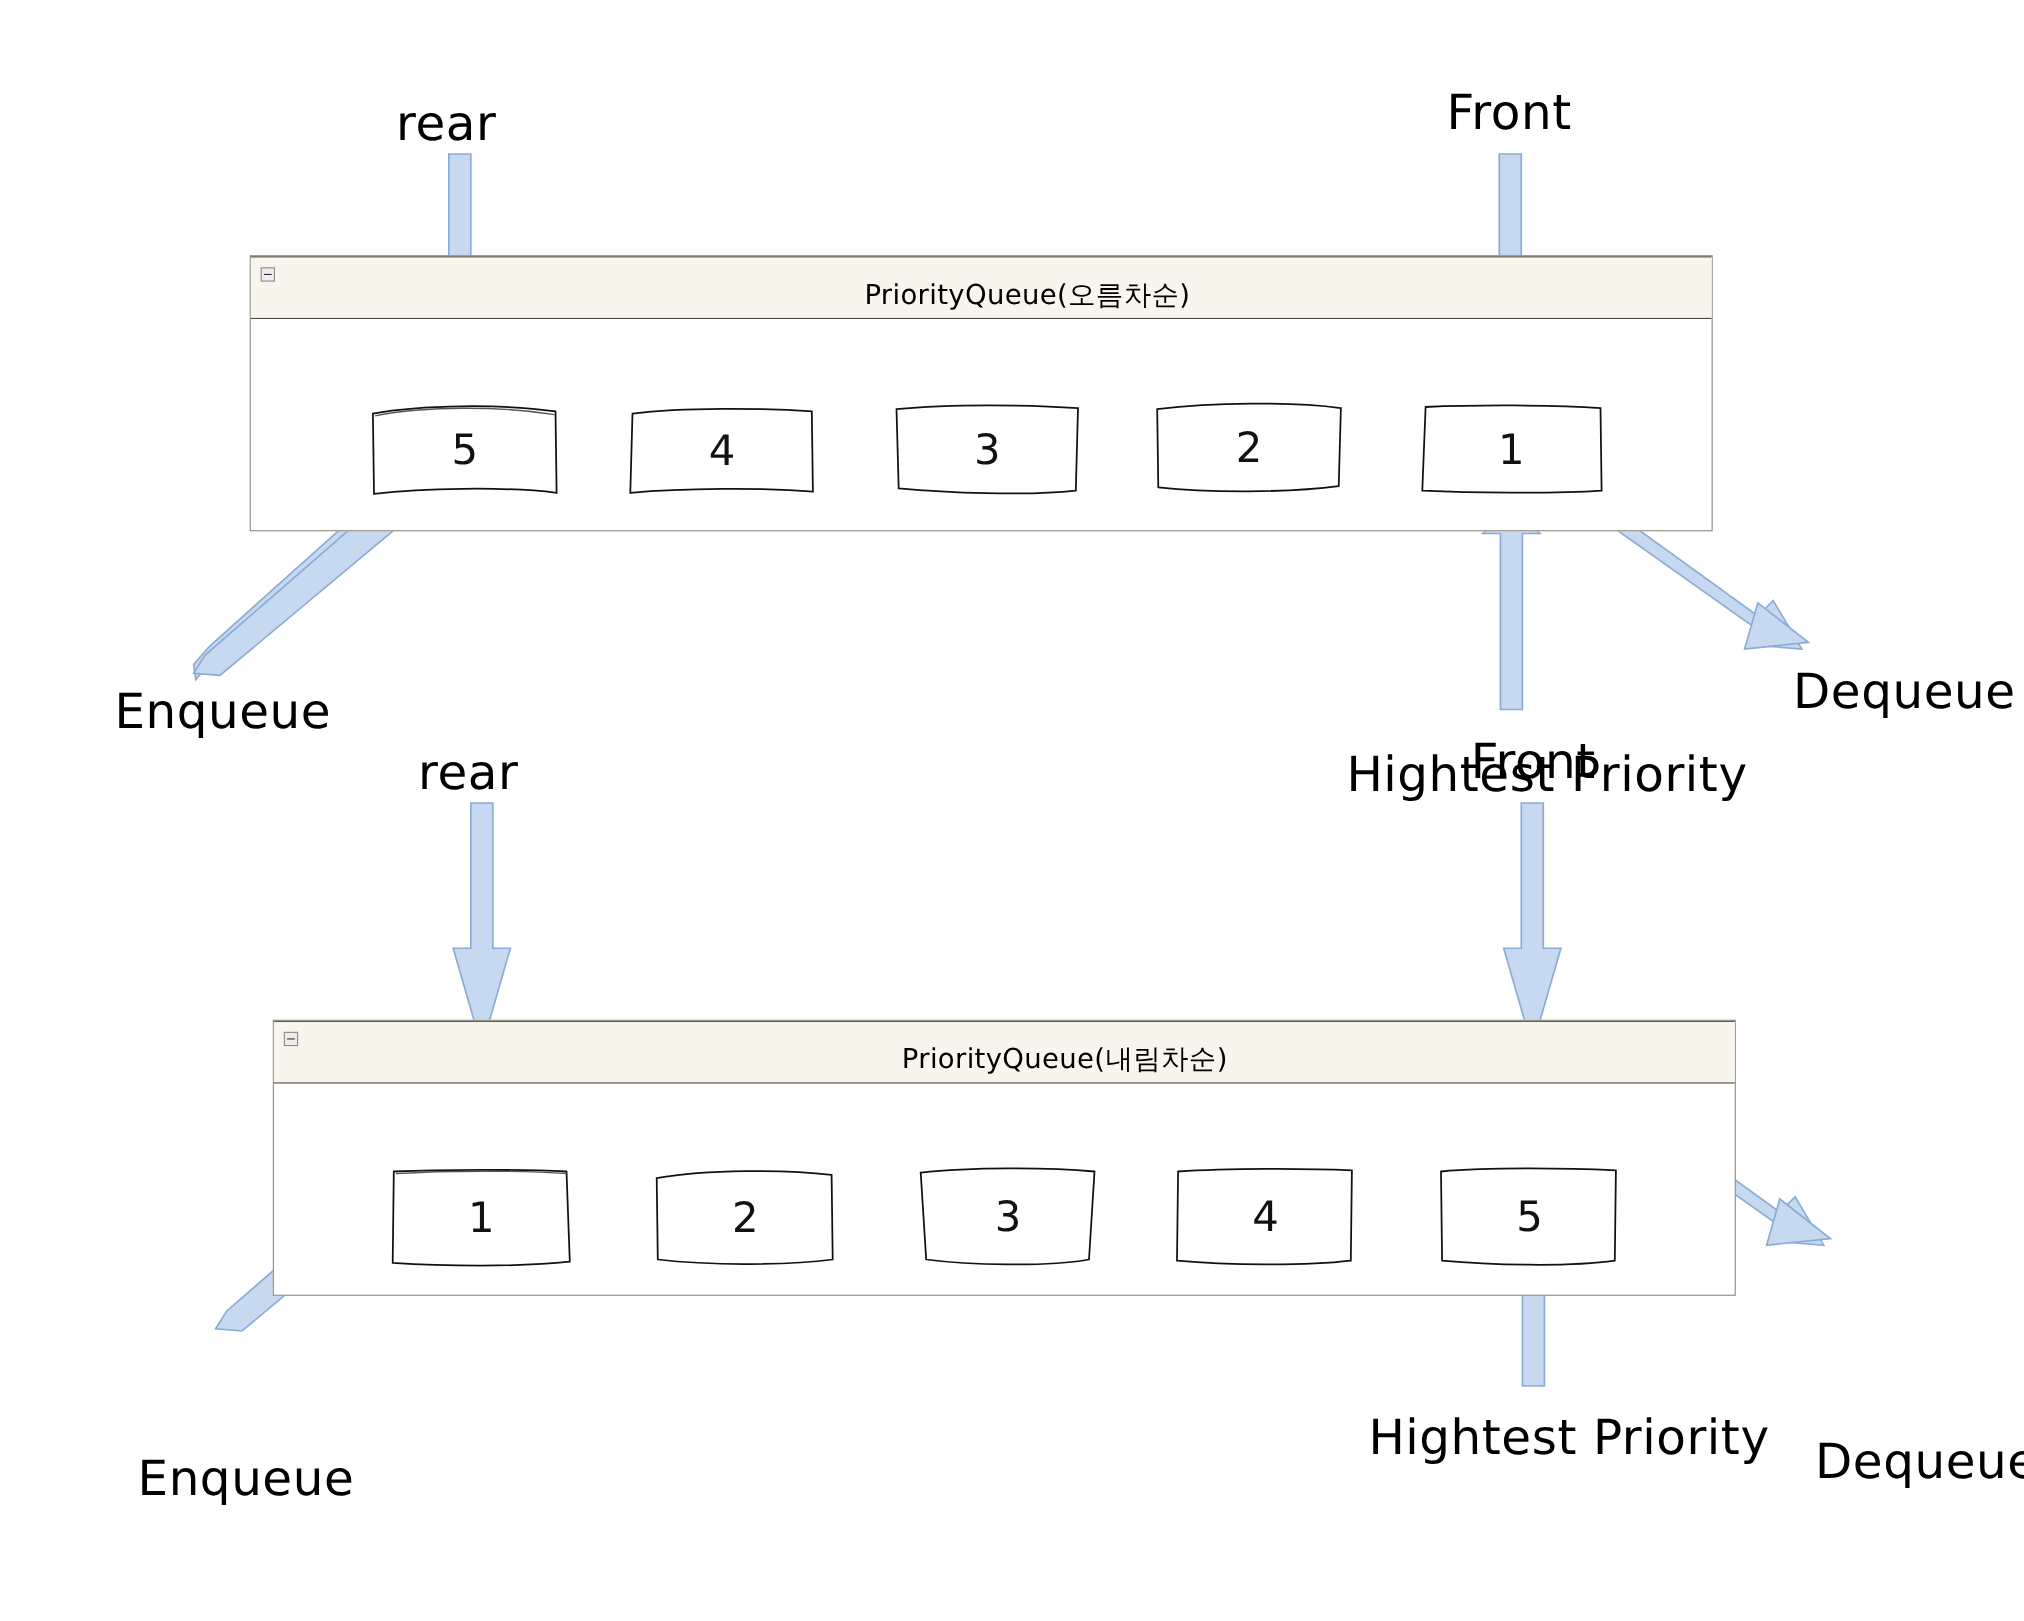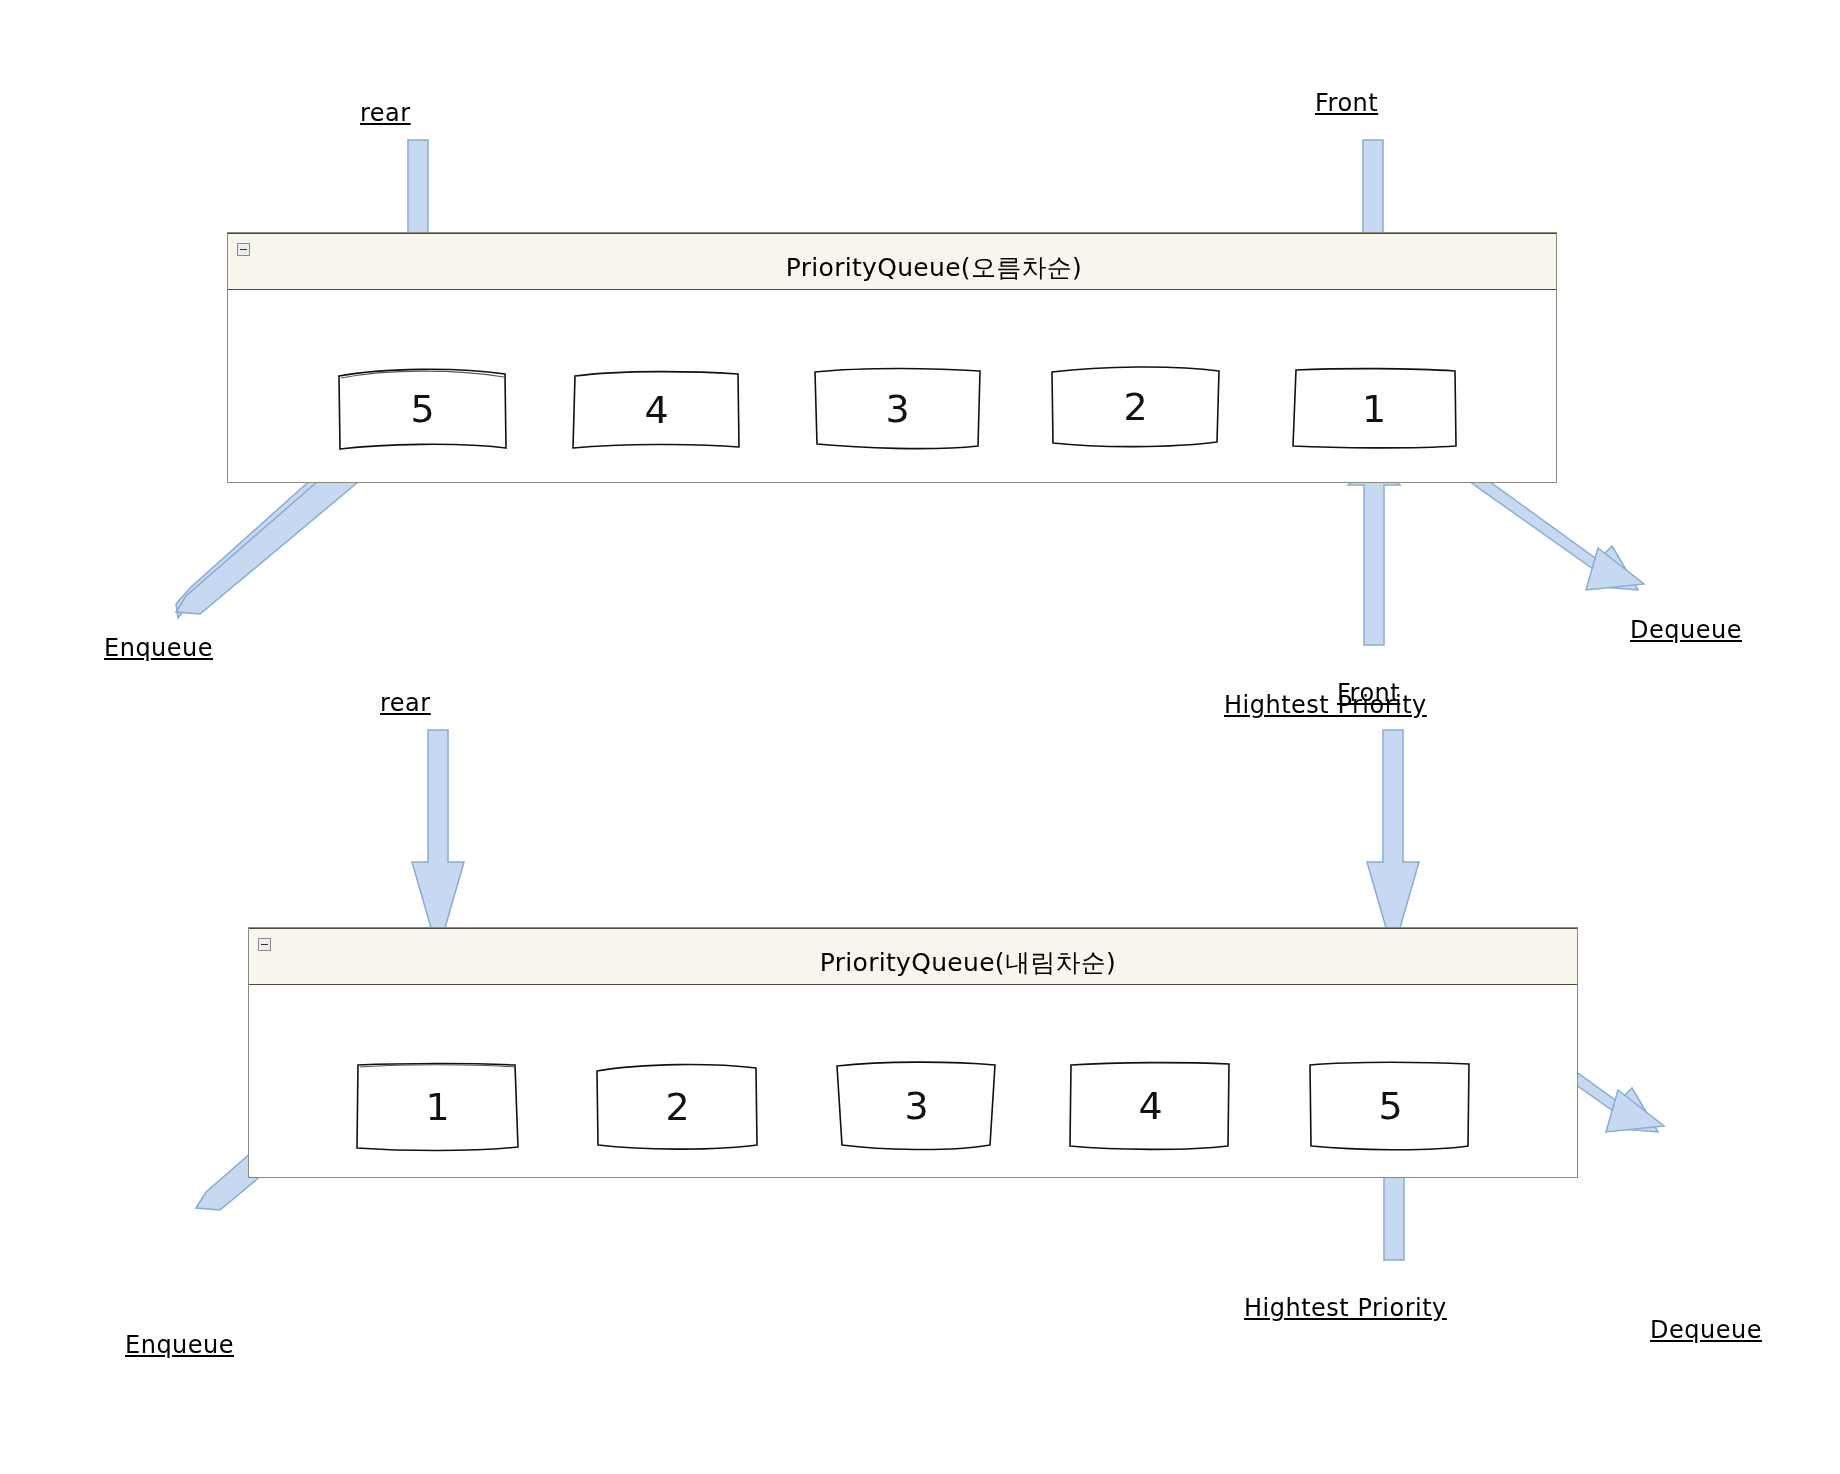--- a/index.html
+++ b/index.html
@@ -23,23 +23,22 @@
   
   .hand {
     position: absolute;
     font-family: "DejaVu Sans", sans-serif;
     color: #000000;
     white-space: nowrap;
     letter-spacing: 0.5px;
     font-weight: 400;
   }
   .label-big {
-    font-size: 24px;
+    font-size: 44px;
     line-height: 40px;
-    text-decoration: underline;
   }
   .title-text {
     position: absolute;
     font-family: "DejaVu Sans", sans-serif;
     font-size: 25px;
     color: #000000;
     white-space: nowrap;
     letter-spacing: 0.3px;
   }
 

